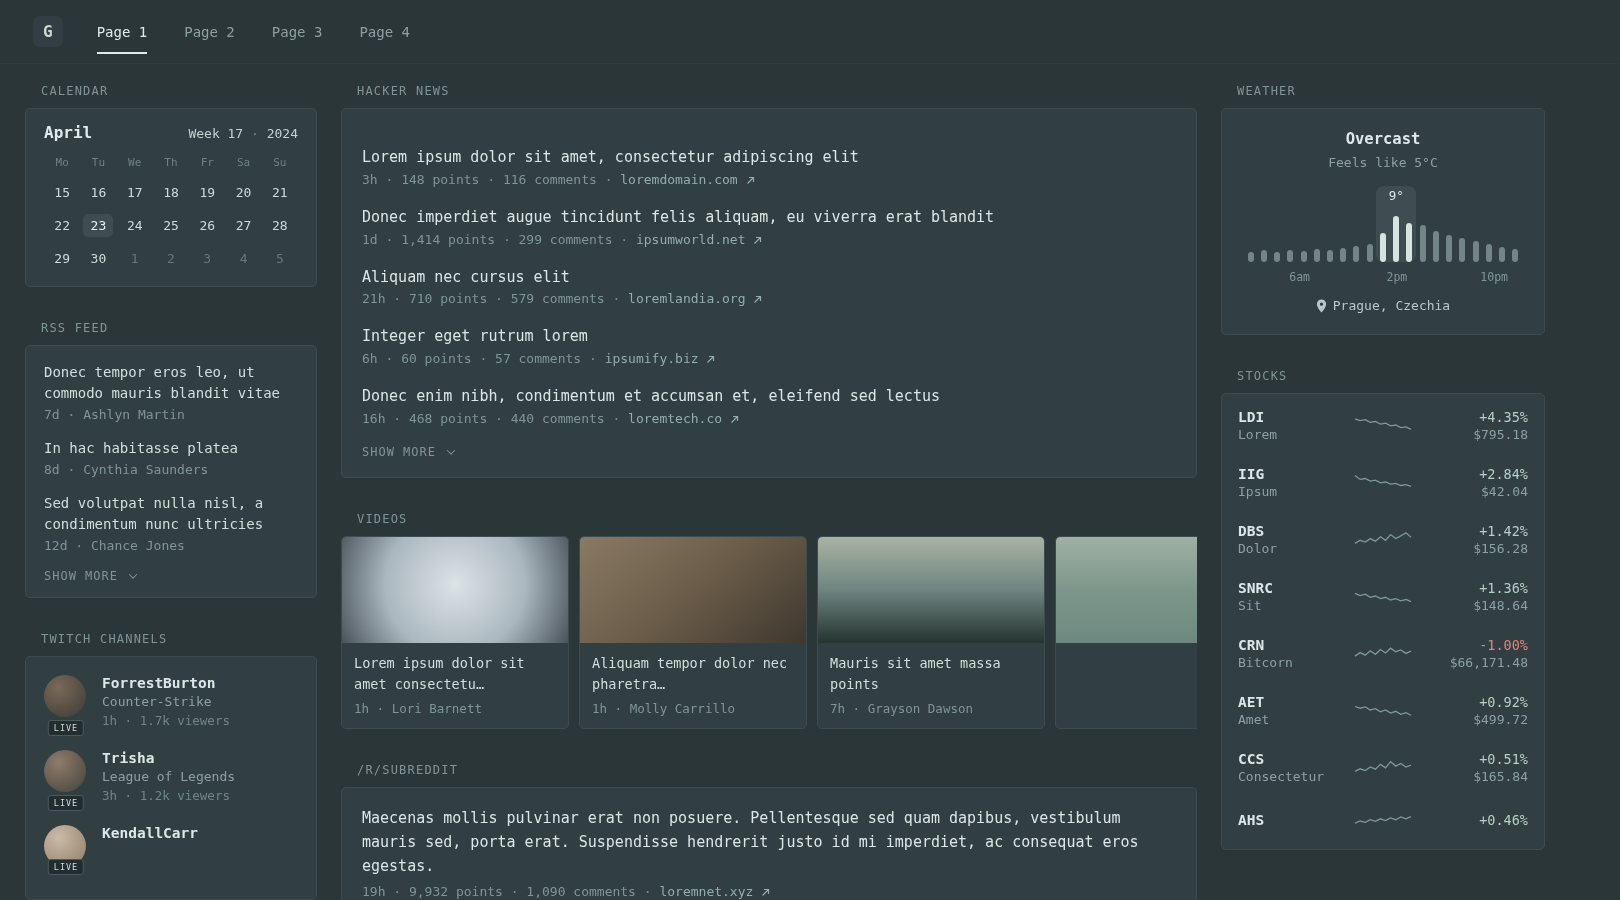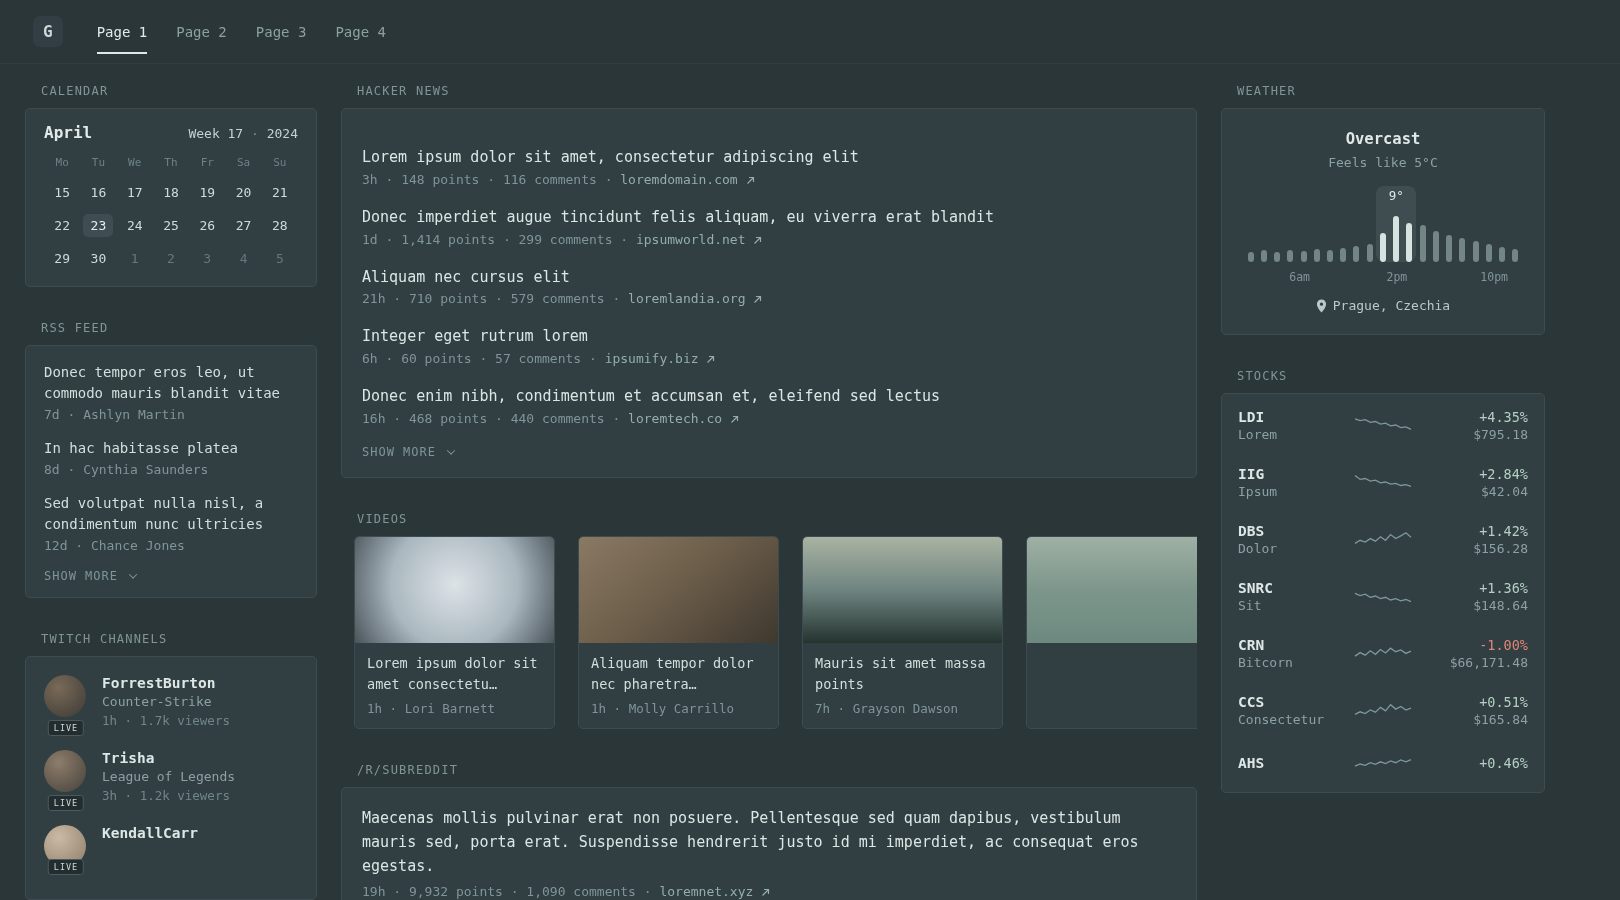--- a/index.html
+++ b/index.html
@@ -8,21 +8,21 @@
     background:#2b3639;
     color:#d6e1e0;
     font-family:"DejaVu Sans Mono","Liberation Mono",monospace;
     font-size:14px;
   }
   
   .topbar { height:64px; display:flex; align-items:stretch; padding:0 25px 0 33px;
             border-bottom:1px solid rgba(255,255,255,0.04); }
   .logo { align-self:center; background:#323e43; border-radius:7px; padding:6px 10px;
           color:#ccd8d6; font-weight:bold; font-size:16px; margin-right:34px; cursor:pointer; }
-  .tabs { display:flex; gap:29px; }
+  .tabs { display:flex; gap:37px; }
   .tab { position:relative; display:flex; align-items:center; color:#8ba0a2; font-size:14px;
          background:none; border:none; font-family:inherit; cursor:pointer; }
   .tab.active { color:#e2ebe9; }
   .tab.active::after { content:''; position:absolute; left:0; right:0; bottom:9px; height:2px; background:#dfe8e6; }
   
   .content { display:flex; gap:24px; padding:20px 75px 0 25px; align-items:flex-start; }
   .col-left  { width:292px; flex:none; }
   .col-mid   { flex:1; min-width:0; }
   .col-right { width:324px; flex:none; }
   section { margin-bottom:34px; }
@@ -63,21 +63,21 @@
   
   .hn-card { padding:18px 20px 12px; }
   .hn-item { margin-bottom:19px; }
   .hn-title { font-size:15px; color:#dce6e4; line-height:1.45; cursor:pointer;margin-top:20px; }
   .hn-meta { font-size:13px; color:#7f9598; margin-top:3px; }
   .hn-domain { color:#93aeac; cursor:pointer; white-space:nowrap; }
   .hn-domain svg { vertical-align:-1px; }
   .hn-card .show-more { margin:2px 0 6px; }
   
   .video-row { display:flex; gap:10px; overflow:hidden; }
-  .video-card { width:201px; flex:none; cursor:pointer; overflow:hidden;margin-left:13px; }
+  .video-card { width:228px; flex:none; cursor:pointer; overflow:hidden; }
   .thumb { height:106px; border-radius:4px 4px 0 0; }
   .v-body { padding:10px 12px 12px; }
   .v-title { font-size:13.5px; color:#d4dfdd; line-height:1.55; min-height:42px; }
   .v-meta { font-size:12.5px; color:#7f9598; margin-top:6px; }
   
   .sub-card { padding:18px 20px; }
   .sub-title { font-size:15px; color:#dce6e4; line-height:1.6; cursor:pointer; }
   .sub-meta { font-size:13px; color:#7f9598; margin-top:6px; }
   
   .weather-card { padding:16px 16px 18px; text-align:center; }
@@ -491,20 +491,35 @@
                     <polyline points="1.0,16.1 6.1,12.6 11.2,15.2 16.3,10.8 21.4,14.3 26.5,9.5 31.5,13.0 36.6,8.2 41.7,11.7 46.8,9.9 51.9,13.4 57.0,11.2" fill="none" stroke="#7e989b" stroke-width="1.3"></polyline>
                   </svg>
                 </div>
                 <div class="st-right">
                   <div class="st-change" style="color: rgb(224, 133, 119);">-1.00%</div>
                   <div class="st-price">$66,171.48</div>
                 </div>
               </div>
               <div class="st-row">
                 <div class="st-left">
+                  <div class="st-sym">AET</div>
+                  <div class="st-name">Amet</div>
+                </div>
+                <div class="st-spark">
+                  <svg width="58" height="26" viewBox="0 0 58 26">
+                    <polyline points="1.0,9.5 6.1,11.2 11.2,9.9 16.3,13.0 21.4,11.7 26.5,14.8 31.5,13.0 36.6,16.1 41.7,14.3 46.8,17.4 51.9,15.6 57.0,18.3" fill="none" stroke="#7e989b" stroke-width="1.3"></polyline>
+                  </svg>
+                </div>
+                <div class="st-right">
+                  <div class="st-change" style="color: rgb(181, 207, 194);">+0.92%</div>
+                  <div class="st-price">$499.72</div>
+                </div>
+              </div>
+              <div class="st-row">
+                <div class="st-left">
                   <div class="st-sym">CCS</div>
                   <div class="st-name">Consectetur</div>
                 </div>
                 <div class="st-spark">
                   <svg width="58" height="26" viewBox="0 0 58 26">
                     <polyline points="1.0,17.4 6.1,14.8 11.2,16.5 16.3,13.0 21.4,15.2 26.5,10.4 31.5,13.9 36.6,7.7 41.7,12.1 46.8,9.5 51.9,13.0 57.0,11.2" fill="none" stroke="#7e989b" stroke-width="1.3"></polyline>
                   </svg>
                 </div>
                 <div class="st-right">
                   <div class="st-change" style="color: rgb(181, 207, 194);">+0.51%</div>

